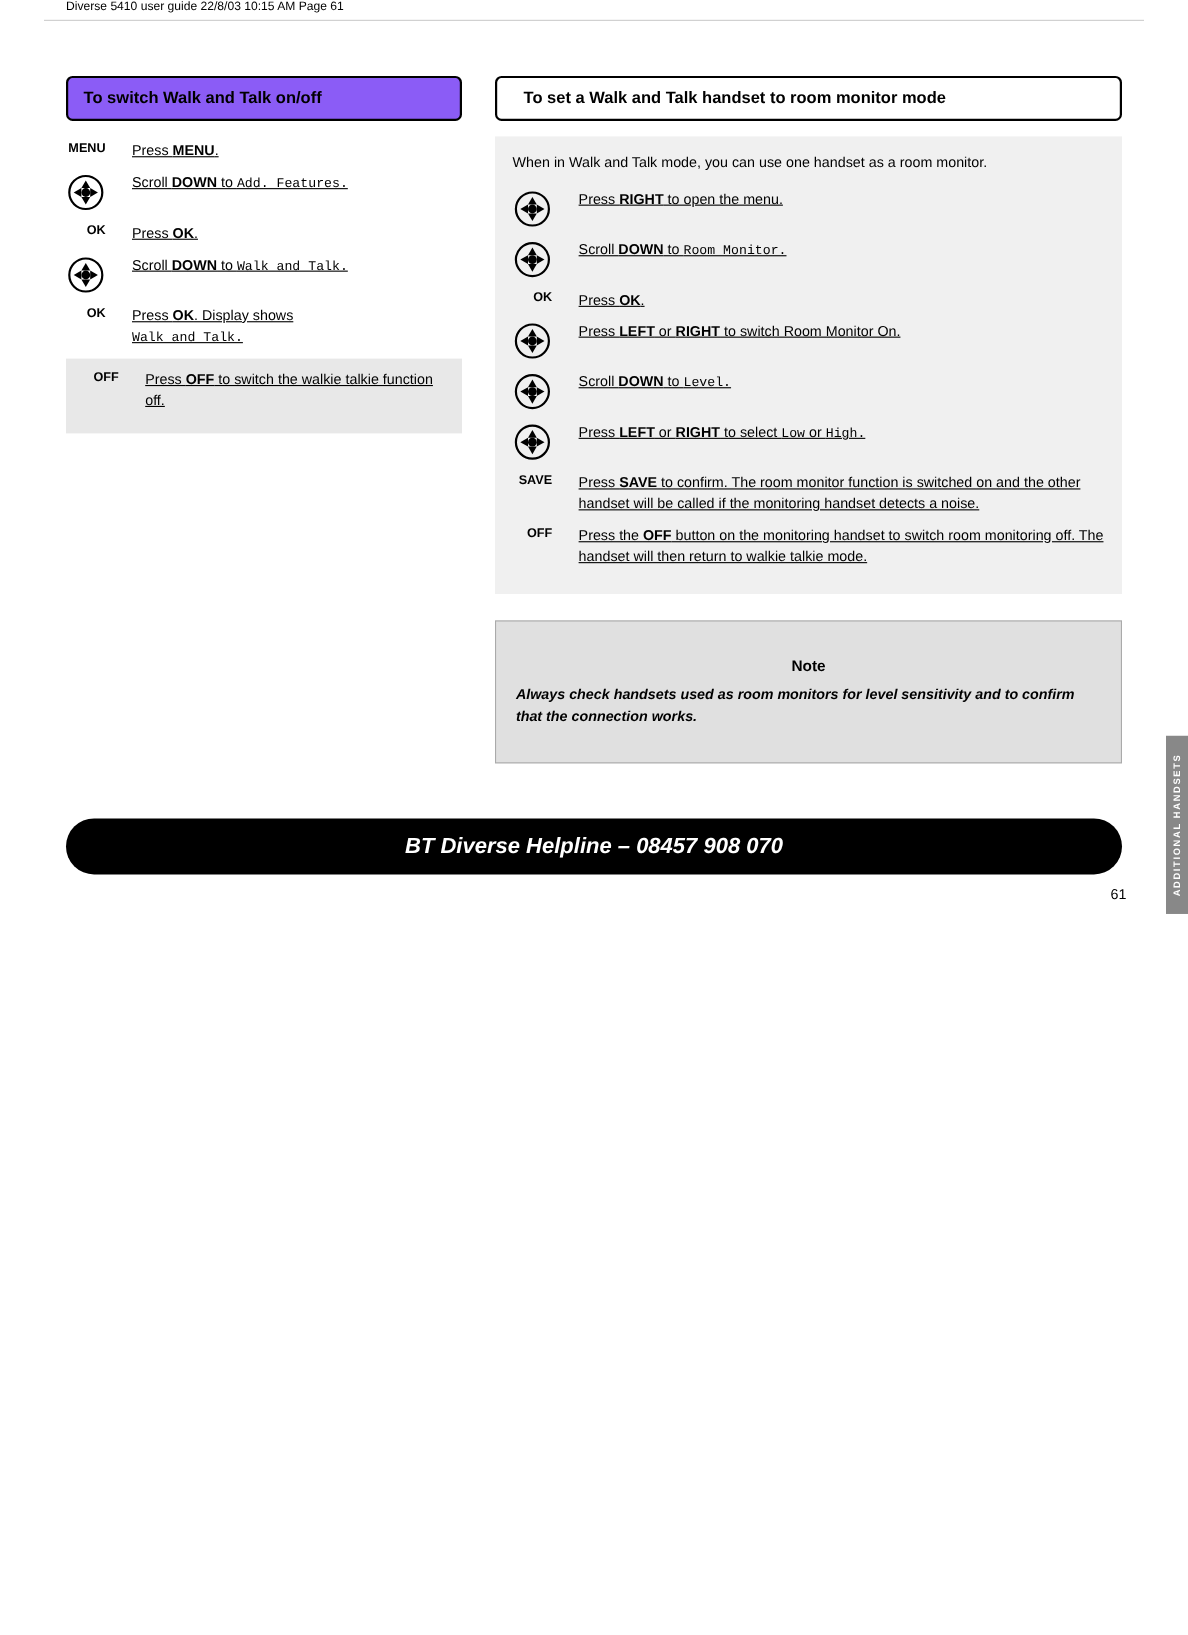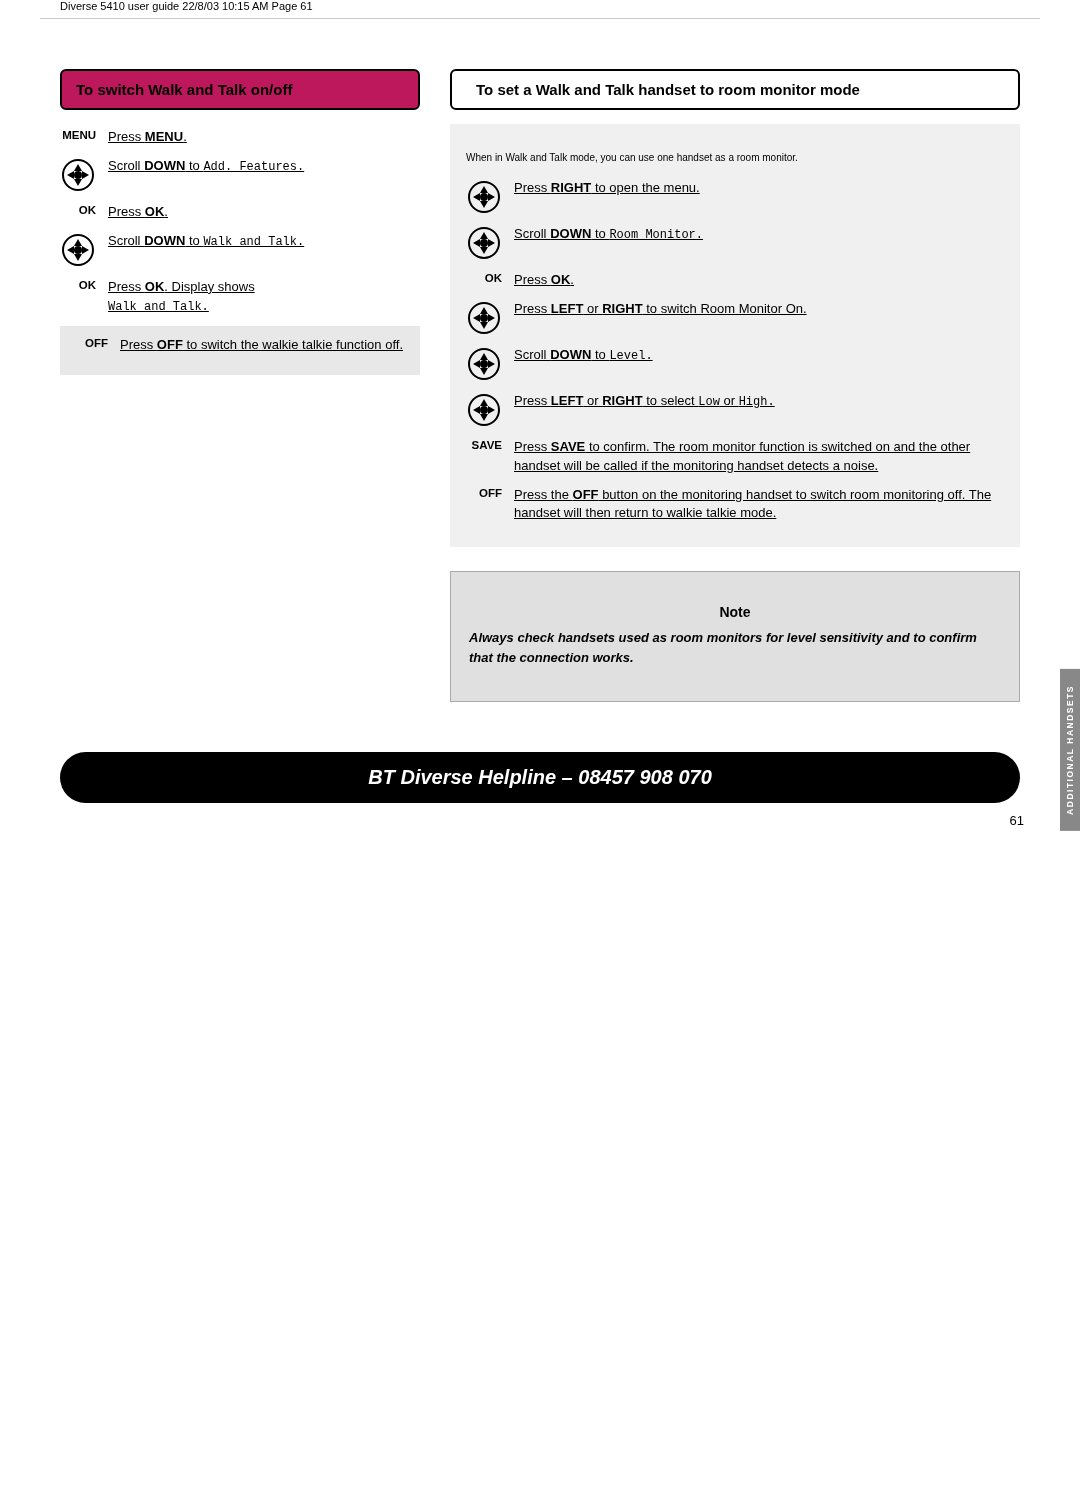--- a/index.html
+++ b/index.html
@@ -40,39 +40,39 @@
     }
 
     
     .box-title {
       border: 2px solid #000;
       border-radius: 6px;
       padding: 10px 14px;
       font-size: 15px;
       font-weight: bold;
       margin-bottom: 18px;
-      background: #be185d;
+      background: #8b5cf6;
     }
 
     .box-title-right {
       border: 2px solid #000;
       border-radius: 6px;
       padding: 10px 24px;
       font-size: 15px;
       font-weight: bold;
       margin-bottom: 14px;
       background: #fff;
     }
 
     
     .instr-row {
       display: flex;
       align-items: flex-start;
       margin-bottom: 10px;
-      gap: 12px;
+      gap: 24px;
     }
 
     .instr-label {
       font-weight: bold;
       font-size: 11.5px;
       min-width: 36px;
       text-align: right;
       padding-top: 1px;
       flex-shrink: 0;
     }
@@ -113,24 +113,23 @@
       margin-top: 6px;
     }
 
     
     .right-body {
       background: #f0f0f0;
       padding: 14px 16px;
     }
 
     .intro-text {
-      font-size: 10px;
+      font-size: 13px;
       line-height: 1.5;
       margin-bottom: 14px;
-      margin-top: 12px;
     }
 
     
     .note-box {
       border: 1px solid #aaa;
       background: #e0e0e0;
       padding: 32px 18px;
       margin-top: 24px;
     }
 

